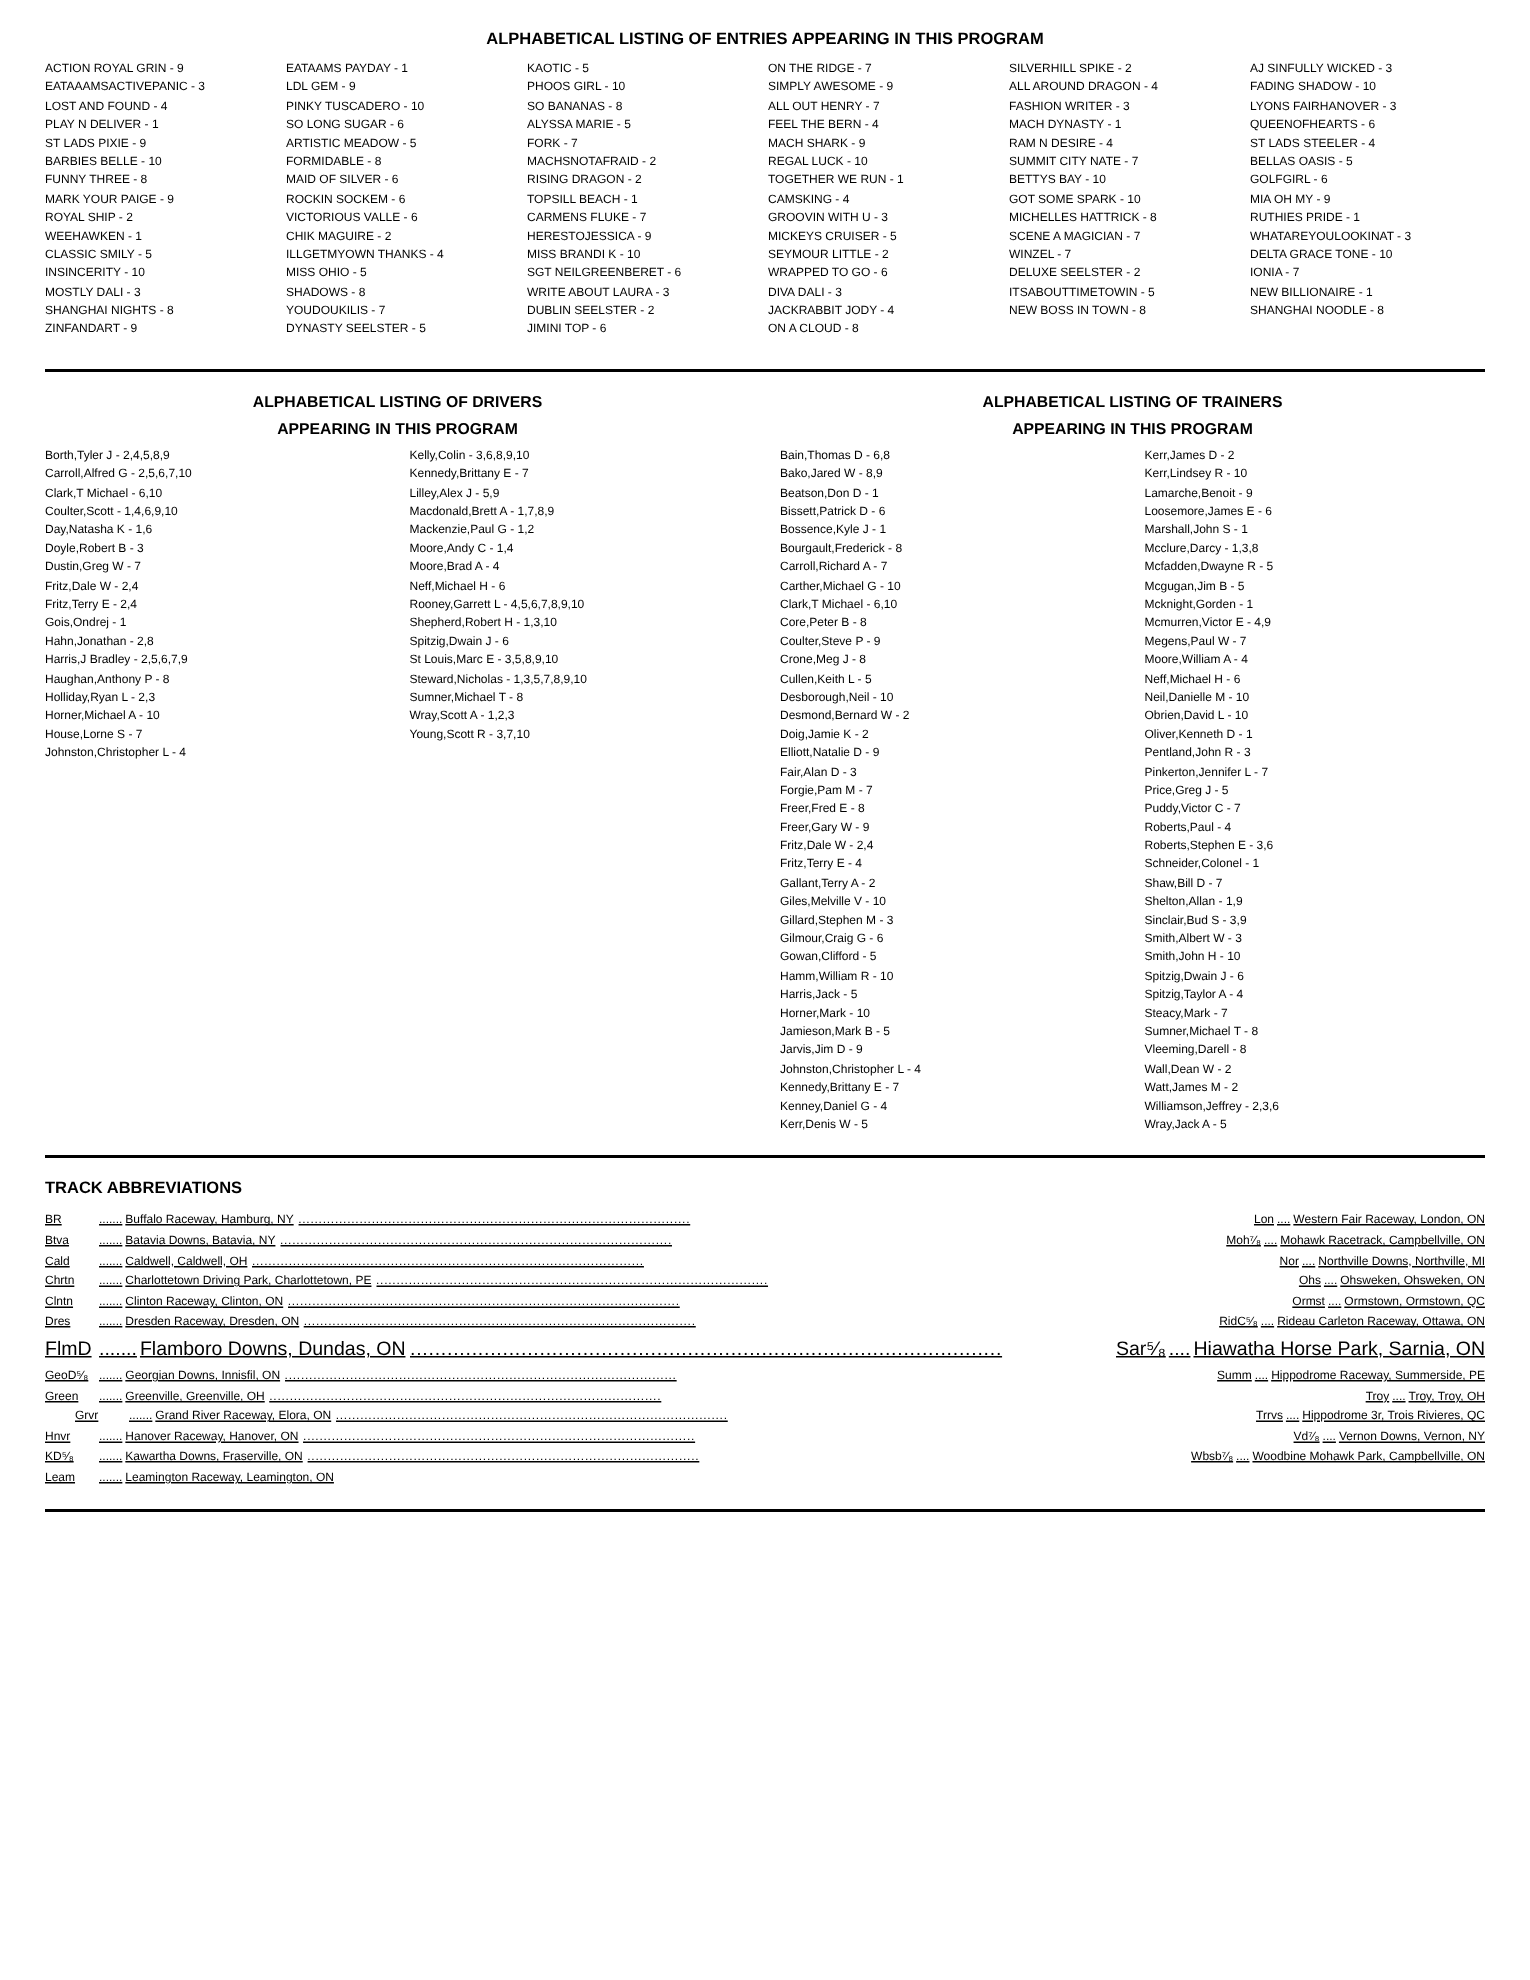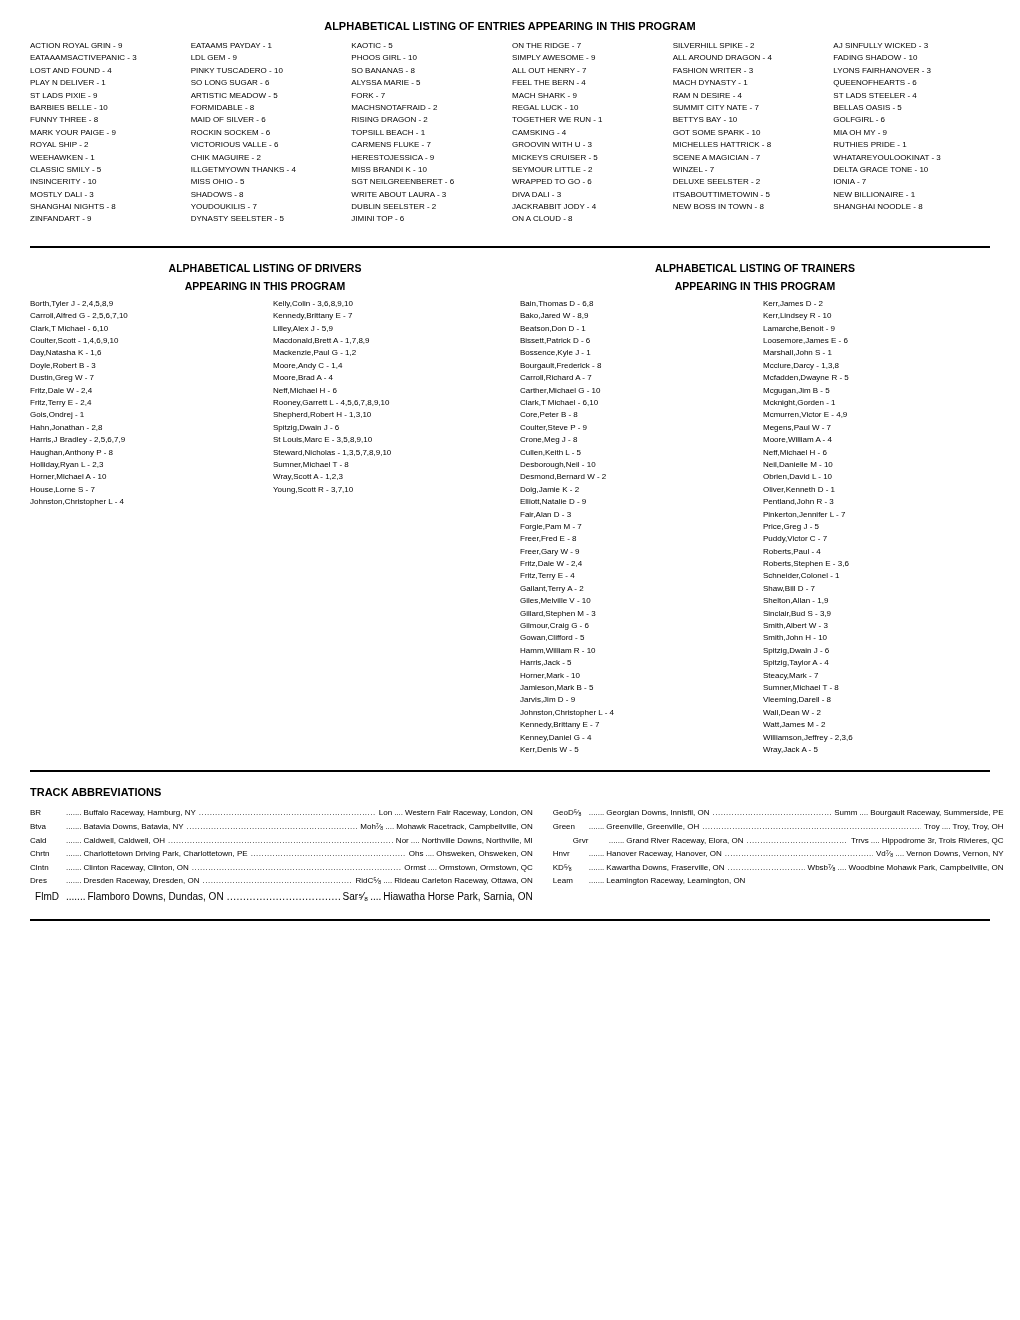--- a/index.html
+++ b/index.html
@@ -63,24 +63,25 @@
     .abbrev-section {
       margin-top: 10px;
     }
     .abbrev-title {
       font-weight: bold;
       font-size: 11px;
       margin-bottom: 8px;
     }
     .abbrev-grid {
       display: grid;
-      grid-template-columns: 1fr 1fr;
+      grid-template-columns: 1fr;
       gap: 0 20px;
       font-size: 8px;
       line-height: 1.7;
+      text-decoration: underline;
     }
   </style>
 </head>
 <body>
 
 <div class="entries-section">
   <div class="section-title">ALPHABETICAL LISTING OF ENTRIES APPEARING IN THIS PROGRAM</div>
   <div class="entries-grid" id="entries-grid">
       <div>ACTION ROYAL GRIN - 9</div>
       <div>EATAAMS PAYDAY - 1</div>
@@ -355,39 +356,39 @@
         </div>
         <div style="display: flex; align-items: baseline; font-size: 8px; line-height: 1.7;">
           <span style="min-width:34px;font-weight:normal;">Dres</span>
           <span style="margin: 0 2px;">.......</span>
           <span>Dresden Raceway, Dresden, ON</span>
           <span style="flex:1;overflow:hidden;white-space:nowrap;letter-spacing:0.5px;color:#000;margin:0 3px;"> ................................................................................................</span>
           <span>RidC⁵⁄₈</span>
           <span style="margin:0 2px;"> ....</span>
           <span>Rideau Carleton Raceway, Ottawa, ON</span>
         </div>
-        <div style="display: flex; align-items: baseline; font-size: 10px; line-height: 1.7; text-align: center;">
+        <div style="display: flex; align-items: baseline; font-size: 13px; line-height: 1.7;">
           <span style="min-width:34px;font-weight:normal;">FlmD</span>
           <span style="margin: 0 2px;">.......</span>
           <span>Flamboro Downs, Dundas, ON</span>
           <span style="flex:1;overflow:hidden;white-space:nowrap;letter-spacing:0.5px;color:#000;margin:0 3px;"> ................................................................................................</span>
           <span>Sar⁵⁄₈</span>
           <span style="margin:0 2px;"> ....</span>
           <span>Hiawatha Horse Park, Sarnia, ON</span>
         </div>
       </div>
       <div>
         <div style="display: flex; align-items: center; font-size: 8px; line-height: 1.7;">
           <span style="min-width:34px;font-weight:normal;">GeoD⁵⁄₈</span>
           <span style="margin: 0 2px;">.......</span>
           <span>Georgian Downs, Innisfil, ON</span>
           <span style="flex:1;overflow:hidden;white-space:nowrap;letter-spacing:0.5px;color:#000;margin:0 3px;"> ................................................................................................</span>
           <span>Summ</span>
           <span style="margin:0 2px;"> ....</span>
-          <span>Bourgault Raceway, Summerside, PE</span>
+          <span>Hippodrome Raceway, Summerside, PE</span>
         </div>
         <div style="display: flex; align-items: baseline; font-size: 8px; line-height: 1.7;">
           <span style="min-width:34px;font-weight:normal;">Green</span>
           <span style="margin: 0 2px;">.......</span>
           <span>Greenville, Greenville, OH</span>
           <span style="flex:1;overflow:hidden;white-space:nowrap;letter-spacing:0.5px;color:#000;margin:0 3px;"> ................................................................................................</span>
           <span>Troy</span>
           <span style="margin:0 2px;"> ....</span>
           <span>Troy, Troy, OH</span>
         </div>

